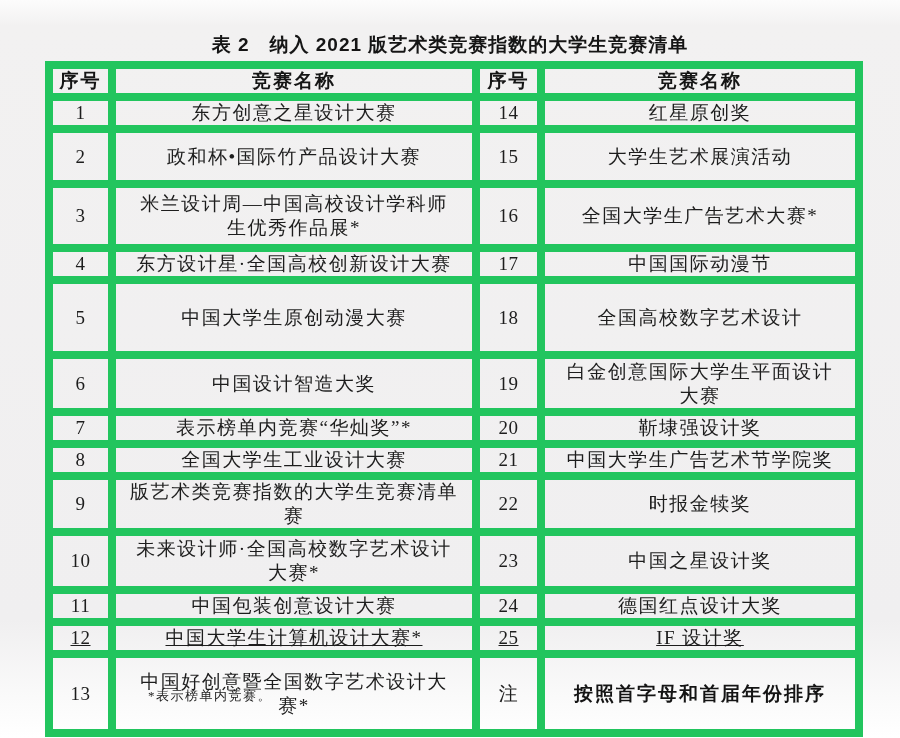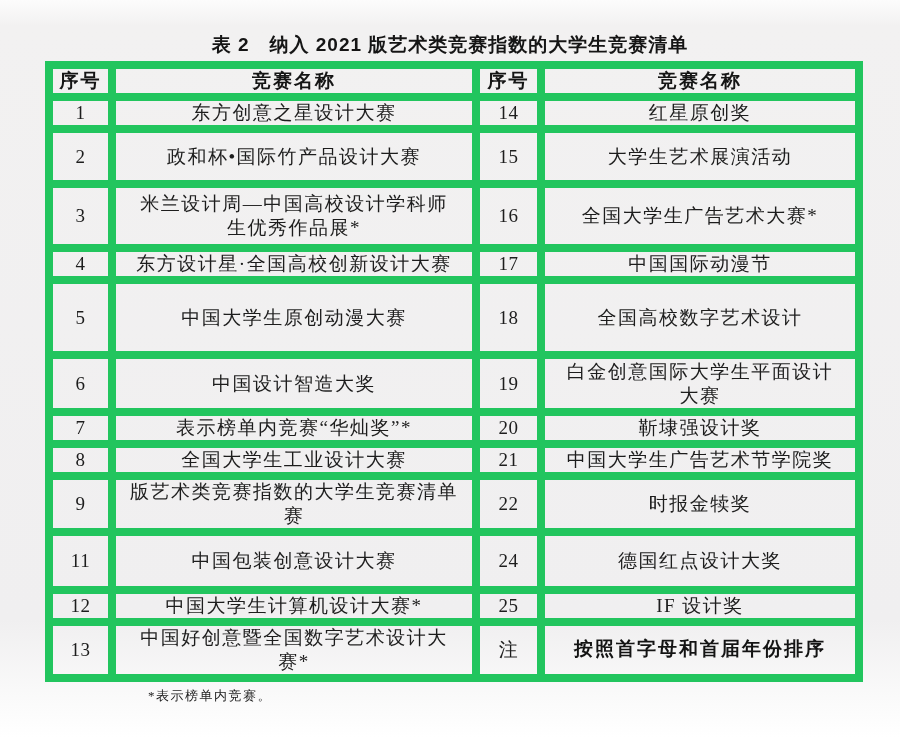--- a/index.html
+++ b/index.html
@@ -45,40 +45,40 @@
     color:#151515;
   }
   .comp-table td.name-cell{
     white-space:pre-line;
     letter-spacing:1.5px;
   }
   .comp-table td.serial-cell{
     letter-spacing:0.5px;
   }
   .comp-table td.note-text-cell{
-    font-family:Liberation Mono, monospace;
+    font-family:Liberation Serif, serif;
     font-weight:bold;
     letter-spacing:2px;
     color:#141414;
     margin-top:43px;
   }
   
   .comp-table thead tr{height:24px;}
   .comp-table tbody tr:nth-child(1){height:24px;}
   .comp-table tbody tr:nth-child(2){height:55px;}
   .comp-table tbody tr:nth-child(3){height:64px;}
   .comp-table tbody tr:nth-child(4){height:24px;}
   .comp-table tbody tr:nth-child(5){height:75px;}
   .comp-table tbody tr:nth-child(6){height:57px;}
   .comp-table tbody tr:nth-child(7){height:23px;}
   .comp-table tbody tr:nth-child(8){height:23px;}
   .comp-table tbody tr:nth-child(9){height:52px;}
   .comp-table tbody tr:nth-child(10){height:58px;}
   .comp-table tbody tr:nth-child(11){height:23px;margin-left:23px;}
-  .comp-table tbody tr:nth-child(12){height:26px;}
+  .comp-table tbody tr:nth-child(12){height:26px;text-decoration:underline;}
   .comp-table tbody tr:nth-child(13){height:79px;border-radius:12px;}
   .footnote{
     position:absolute;
     top:687px;left:148px;
     font-size:13px;
     letter-spacing:1.5px;
     color:#1d1d1d;
   }
 </style>
 </head>
@@ -153,20 +153,27 @@
       <td class="name-cell">中国大学生广告艺术节学院奖</td>
     </tr>
     <tr>
       <td class="serial-cell">9</td>
       <td class="name-cell">版艺术类竞赛指数的大学生竞赛清单
 赛</td>
       <td class="serial-cell">22</td>
       <td class="name-cell">时报金犊奖</td>
     </tr>
     <tr>
+      <td class="serial-cell">10</td>
+      <td class="name-cell">未来设计师·全国高校数字艺术设计
+大赛*</td>
+      <td class="serial-cell">23</td>
+      <td class="name-cell">中国之星设计奖</td>
+    </tr>
+    <tr>
       <td class="serial-cell">11</td>
       <td class="name-cell">中国包装创意设计大赛</td>
       <td class="serial-cell">24</td>
       <td class="name-cell">德国红点设计大奖</td>
     </tr>
     <tr>
       <td class="serial-cell">12</td>
       <td class="name-cell">中国大学生计算机设计大赛*</td>
       <td class="serial-cell">25</td>
       <td class="name-cell">IF 设计奖</td>

